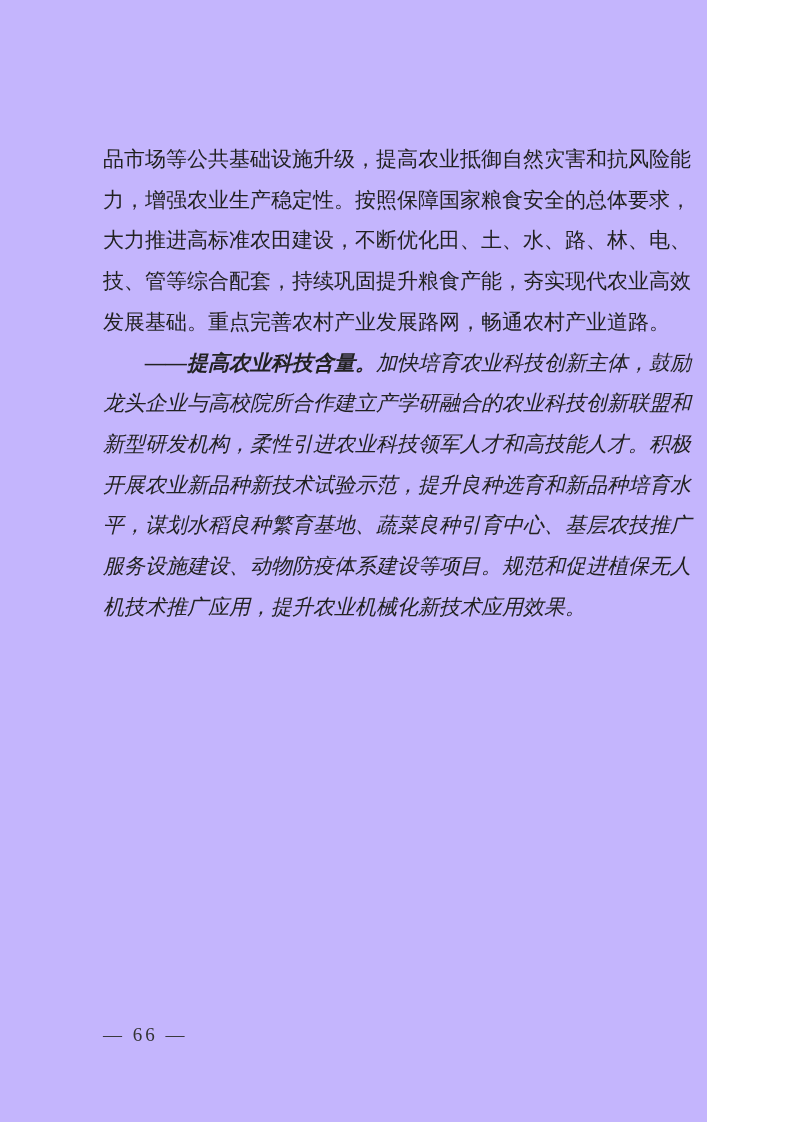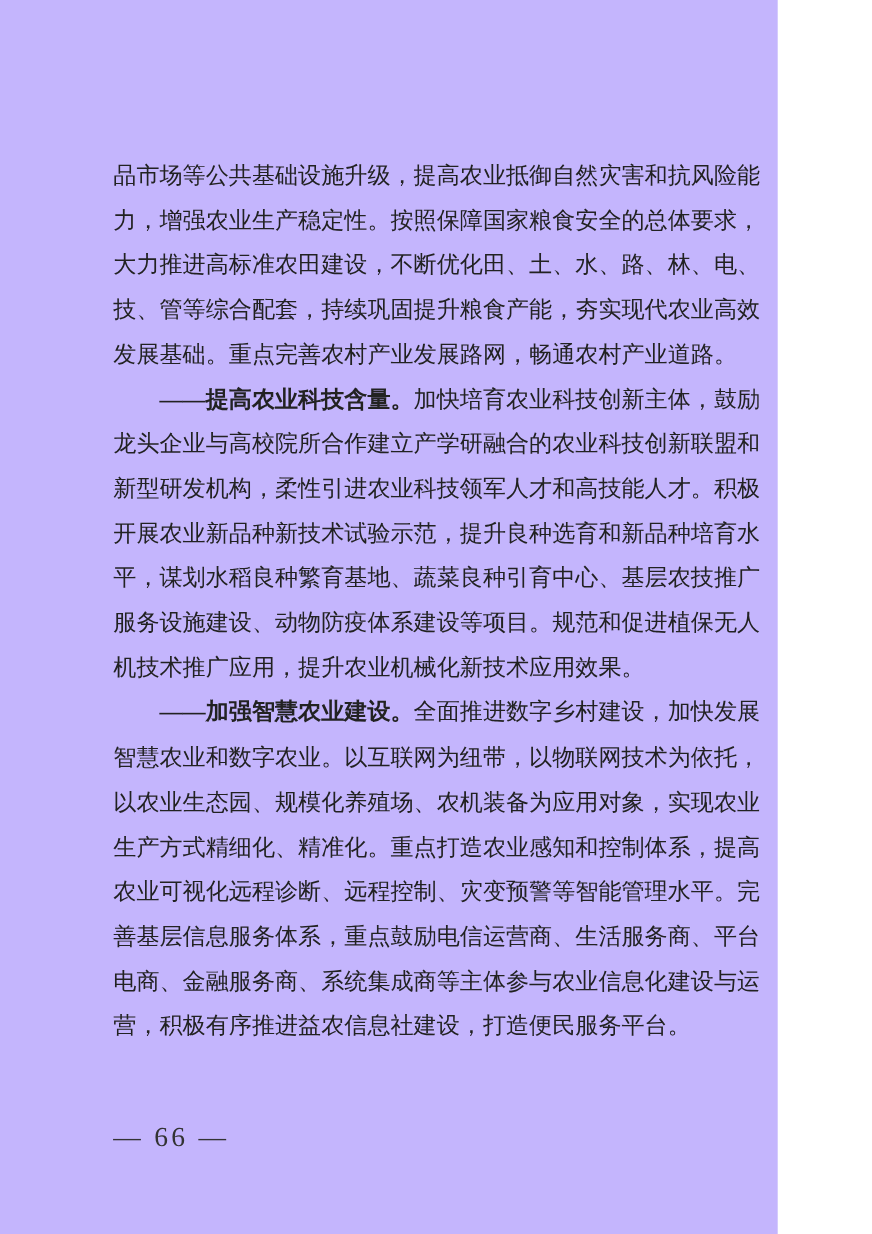--- a/index.html
+++ b/index.html
@@ -26,36 +26,35 @@
   }
   .para {
     margin: 0;
     padding: 0;
     font-size: 21px;
     line-height: 40.7px;
     text-align: justify;
     text-justify: inter-character;
     letter-spacing: 0;
   }
-  .para.indent { text-indent: 42px; }
+  .para.indent { text-indent: 42px; font-style: italic; }
   .lead { font-weight: bold; }
   .footer {
     position: absolute;
     left: 103px;
     top: 1024px;
-    font-size: 25px;
+    font-size: 19px;
     line-height: 22px;
     letter-spacing: 3px;
     color: #333333;
     white-space: pre;
   }
 </style>
 </head>
 <body>
 
 <div class="page">
   <main class="content" id="content">
       <p class="para"><span>品市场等公共基础设施升级，提高农业抵御自然灾害和抗风险能力，增强农业生产稳定性。按照保障国家粮食安全的总体要求，大力推进高标准农田建设，不断优化田、土、水、路、林、电、技、管等综合配套，持续巩固提升粮食产能，夯实现代农业高效发展基础。重点完善农村产业发展路网，畅通农村产业道路。</span></p>
       <p class="para indent"><span class="lead">——提高农业科技含量。</span><span>加快培育农业科技创新主体，鼓励龙头企业与高校院所合作建立产学研融合的农业科技创新联盟和新型研发机构，柔性引进农业科技领军人才和高技能人才。积极开展农业新品种新技术试验示范，提升良种选育和新品种培育水平，谋划水稻良种繁育基地、蔬菜良种引育中心、基层农技推广服务设施建设、动物防疫体系建设等项目。规范和促进植保无人机技术推广应用，提升农业机械化新技术应用效果。</span></p>
-      <p class="para indent"><span class="lead">——加强智慧农业建设。</span><span>全面推进数字乡村建设，加快发展智慧农业和数字农业。以互联网为纽带，以物联网技术为依托，以农业生态园、规模化养殖场、农机装备为应用对象，实现农业生产方式精细化、精准化。重点打造农业感知和控制体系，提高农业可视化远程诊断、远程控制、灾变预警等智能管理水平。完善基层信息服务体系，重点鼓励电信运营商、生活服务商、平台电商、金融服务商、系统集成商等主体参与农业信息化建设与运营，积极有序推进益农信息社建设，打造便民服务平台。</span></p>
     </main>
   <div class="footer">— 66 —</div>
 </div>
 
 </body></html>

